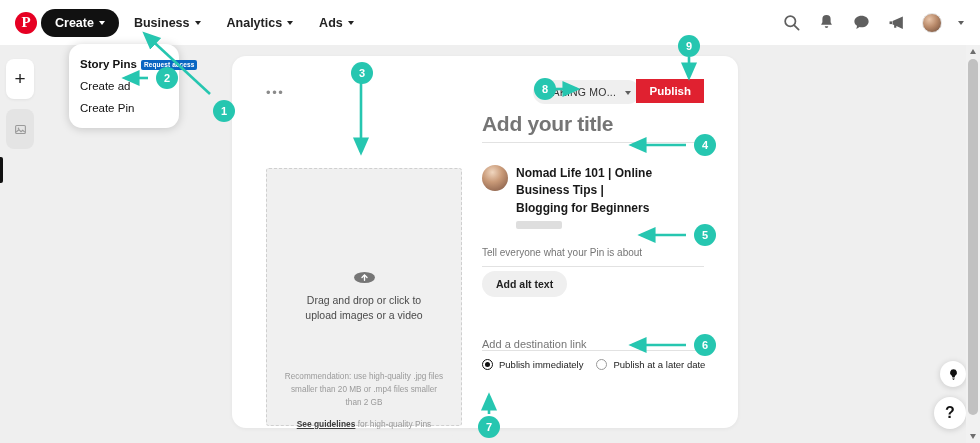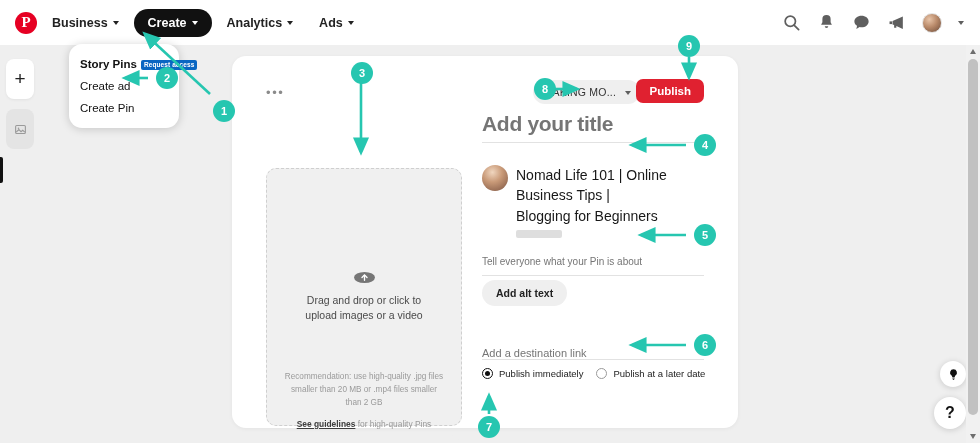--- a/index.html
+++ b/index.html
@@ -77,27 +77,27 @@
 
   .board-wrap { position: absolute; right: 98px; top: 24px; display: flex; align-items: center; }
   .board-select {
     background: #efefef; border-radius: 16px; height: 24px;
     display: flex; align-items: center; gap: 9px; padding: 0 9px 0 11px;
     font-size: 10.5px; color: #333; cursor: pointer; letter-spacing: .2px;
   }
   .publish-btn {
     position: absolute; right: 34px; top: 23px;
     background: #e02130; color: #fff; font-size: 11.5px; font-weight: bold;
-    border: none; border-radius: 7px; padding: 6px 13px; cursor: pointer;
+    border: none; border-radius: 0; padding: 6px 13px; cursor: pointer;
   }
 
   
   .upload {
     position: absolute; left: 34px; top: 112px; width: 196px; height: 258px;
-    border: 1.5px dashed #cfcfcf; border-radius: 10px; background: #f0f0f0;
+    border: 1.5px dashed #cfcfcf; border-radius: 3px; background: #f0f0f0;
     display: flex; flex-direction: column; align-items: center;
   }
   .up-circle {
     width: 21px; height: 21px; border-radius: 50%; background: #767676;
     margin-top: 103px; display: flex; align-items: center; justify-content: center;
   }
   .up-main { margin-top: 10px; font-size: 10.5px; color: #4a4a4a; text-align: center; line-height: 1.45; }
   .up-rec { margin-top: 48px; font-size: 8.2px; color: #9a9a9a; text-align: center; line-height: 1.55; width: 168px; }
   .up-guide { margin-top: 9px; font-size: 8.4px; color: #9a9a9a; text-align: center; }
   .up-guide b { color: #3d3d3d; text-decoration: underline; }
@@ -113,21 +113,21 @@
   .title-input {
     font-size: 21px; font-weight: bold; color: #b4b4b4; letter-spacing: -.3px;
     border: none; outline: none; width: 100%; background: transparent;
     border-bottom: 1px solid #e2e2e2; padding-bottom: 6px; font-family: "Liberation Sans", sans-serif;
   }
   .profile-row { display: flex; align-items: flex-start; gap: 8px; margin-top: 22px; }
   .avatar-lg {
     width: 26px; height: 26px; border-radius: 50%; flex: 0 0 26px;
     background: radial-gradient(circle at 40% 28%, #f0d6bf 0%, #c99a78 40%, #7a5240 100%);
   }
-  .profile-name { font-size: 14px; font-weight: normal; color: #181818; line-height: 1.45; }
+  .profile-name { font-size: 12px; font-weight: bold; color: #181818; line-height: 1.45; }
   .redact { width: 46px; height: 8px; background: #dedede; border-radius: 2px; margin-top: 4px; }
 
   .desc-input {
     margin-top: 18px; width: 100%; font-size: 10px; color: #9b9b9b;
     border: none; outline: none; background: transparent;
     border-bottom: 1px solid #e2e2e2; padding-bottom: 8px;
     font-family: "Liberation Sans", sans-serif;
   }
   .alt-btn {
     margin-top: 4px; background: #efefef; border: none; border-radius: 15px;
@@ -171,27 +171,27 @@
   }
 </style>
 </head>
 <body>
 
 <div id="root">
 
   <div class="topnav">
     <div class="pin-logo">P</div>
 
+    <div class="nav-item active">
+      <span>Create</span>
+      <i class="chev"></i>
+    </div>
+
     <div class="nav-item">
       <span>Business</span>
-      <i class="chev"></i>
-    </div>
-
-    <div class="nav-item active">
-      <span>Create</span>
       <i class="chev"></i>
     </div>
 
     <div class="nav-item">
       <span>Analytics</span>
       <i class="chev"></i>
     </div>
 
     <div class="nav-item">
       <span>Ads</span>

